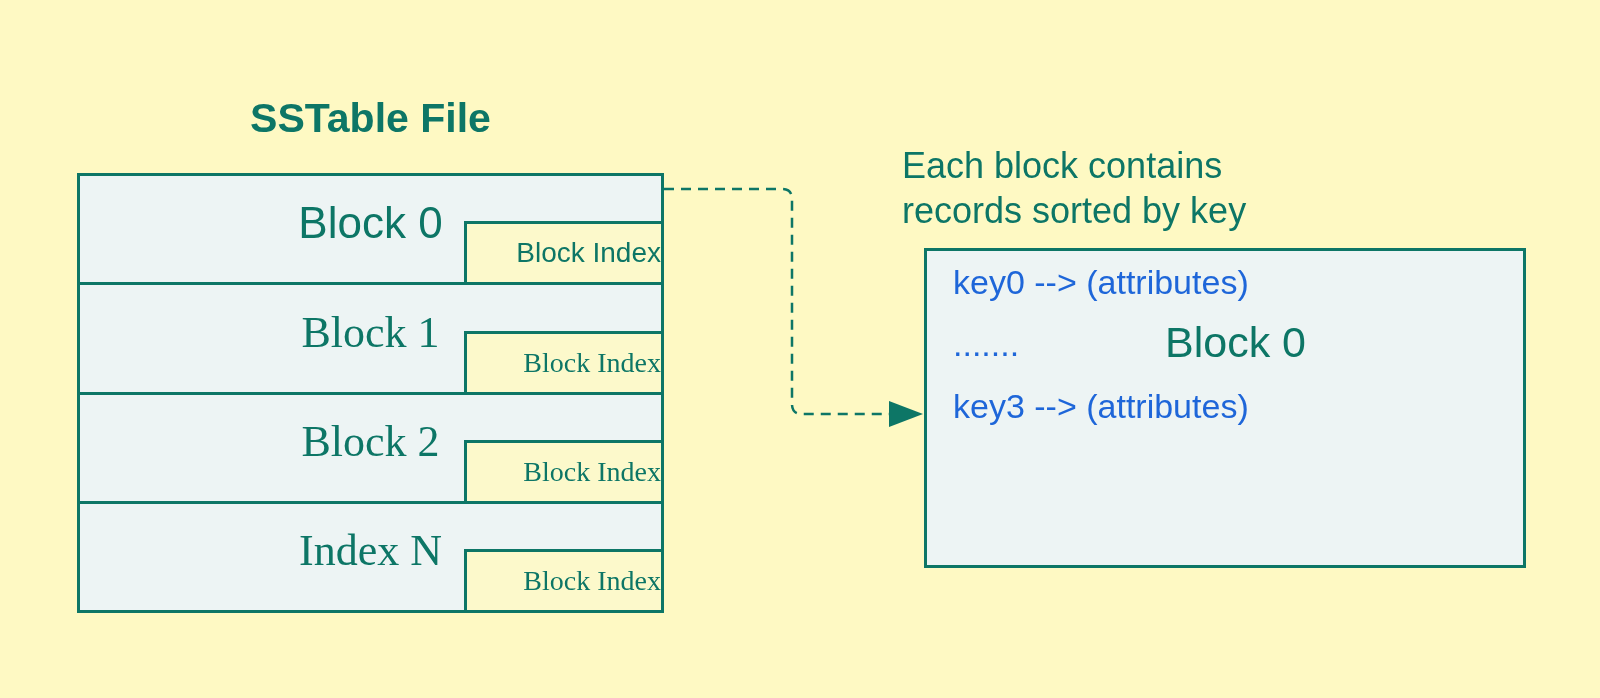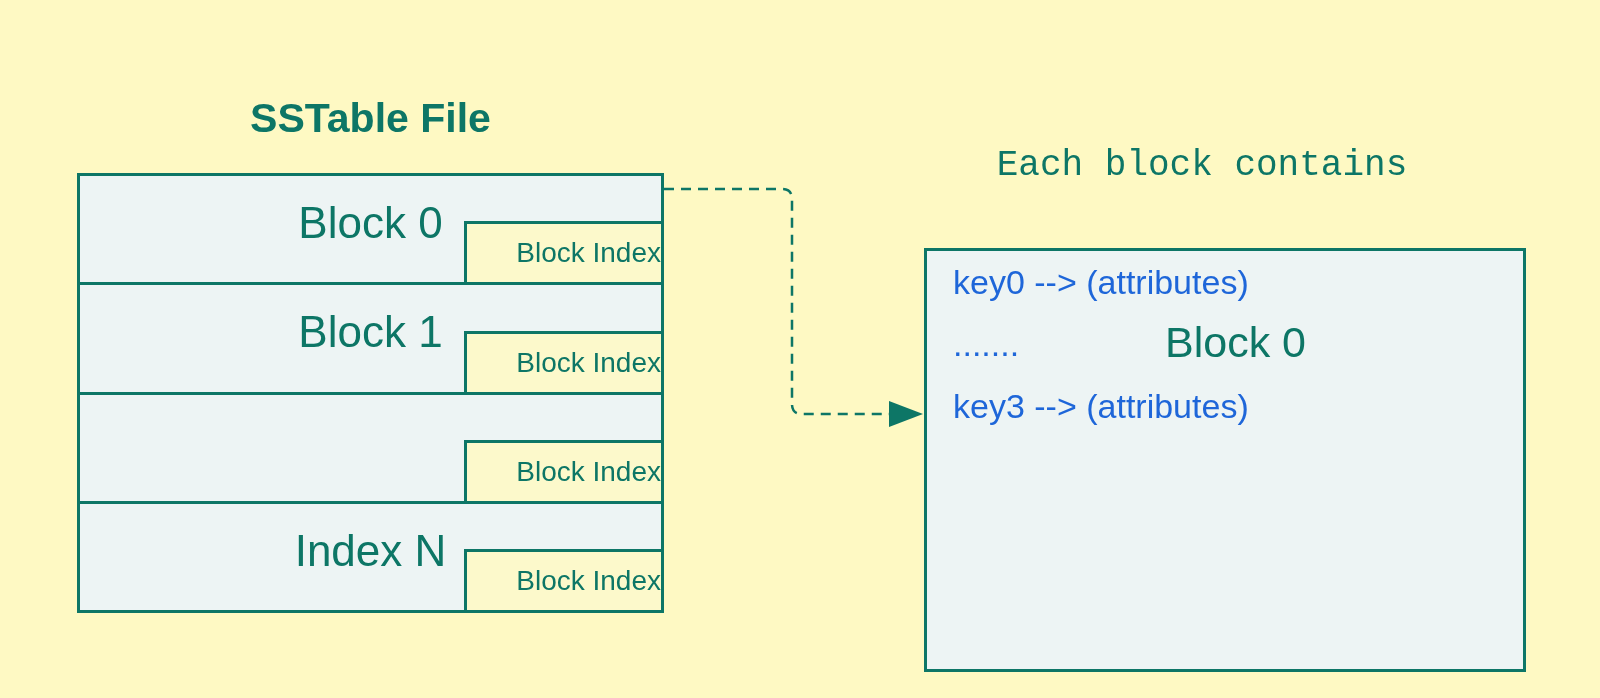--- a/index.html
+++ b/index.html
@@ -43,20 +43,21 @@
   .block-row {
     position: relative;
     flex: 1 1 0;
     background: #edf4f4;
     display: flex;
     align-items: center;
     justify-content: center;
   }
   .block-row + .block-row {
     border-top: 3px solid #0d7666;
+    font-family: Liberation Serif, serif;
   }
   .block-label {
     position: relative;
     top: -6px;
     font-size: 44px;
     color: #0d7666;
     white-space: nowrap;
   }
   .index-box {
     position: absolute;
@@ -77,33 +78,32 @@
     color: #0d7666;
     white-space: nowrap;
   }
 
   
   .detail-title {
     position: absolute;
     left: 902px;
     top: 143px;
     width: 600px;
-    text-align: center;
+    text-align: left;
     font-size: 36px;
     line-height: 45px;
     color: #0d7666;
     white-space: nowrap;
-    font-family: Liberation Mono, monospace;
   }
   .detail-box {
     position: absolute;
     left: 924px;
     top: 248px;
     width: 602px;
-    height: 424px;
+    height: 320px;
     box-sizing: border-box;
     background: #edf4f4;
     border: 3px solid #0d7666;
   }
   .record-line {
     position: relative;
     height: 62px;
     display: flex;
     align-items: center;
     padding-left: 26px;
@@ -148,36 +148,38 @@
     </div>
 
     <div class="block-row">
       <span class="block-label">Block 1</span>
       <div class="index-box">
         <span class="index-label">Block Index</span>
       </div>
     </div>
 
     <div class="block-row">
+      <span class="block-label">Block 2</span>
       <div class="index-box">
         <span class="index-label">Block Index</span>
       </div>
     </div>
 
     <div class="block-row">
       <span class="block-label">Index N</span>
       <div class="index-box">
         <span class="index-label">Block Index</span>
       </div>
     </div>
 
   </div>
 
   <div class="detail-title">
     <div>Each block contains</div>
+    <div>records sorted by key</div>
   </div>
 
   <div class="detail-box">
     <div class="record-line">key0 --&gt; (attributes)</div>
     <div class="record-line">
       <span>.......</span>
       <span class="inner-block-label">Block 0</span>
     </div>
     <div class="record-line">key3 --&gt; (attributes)</div>
   </div>

